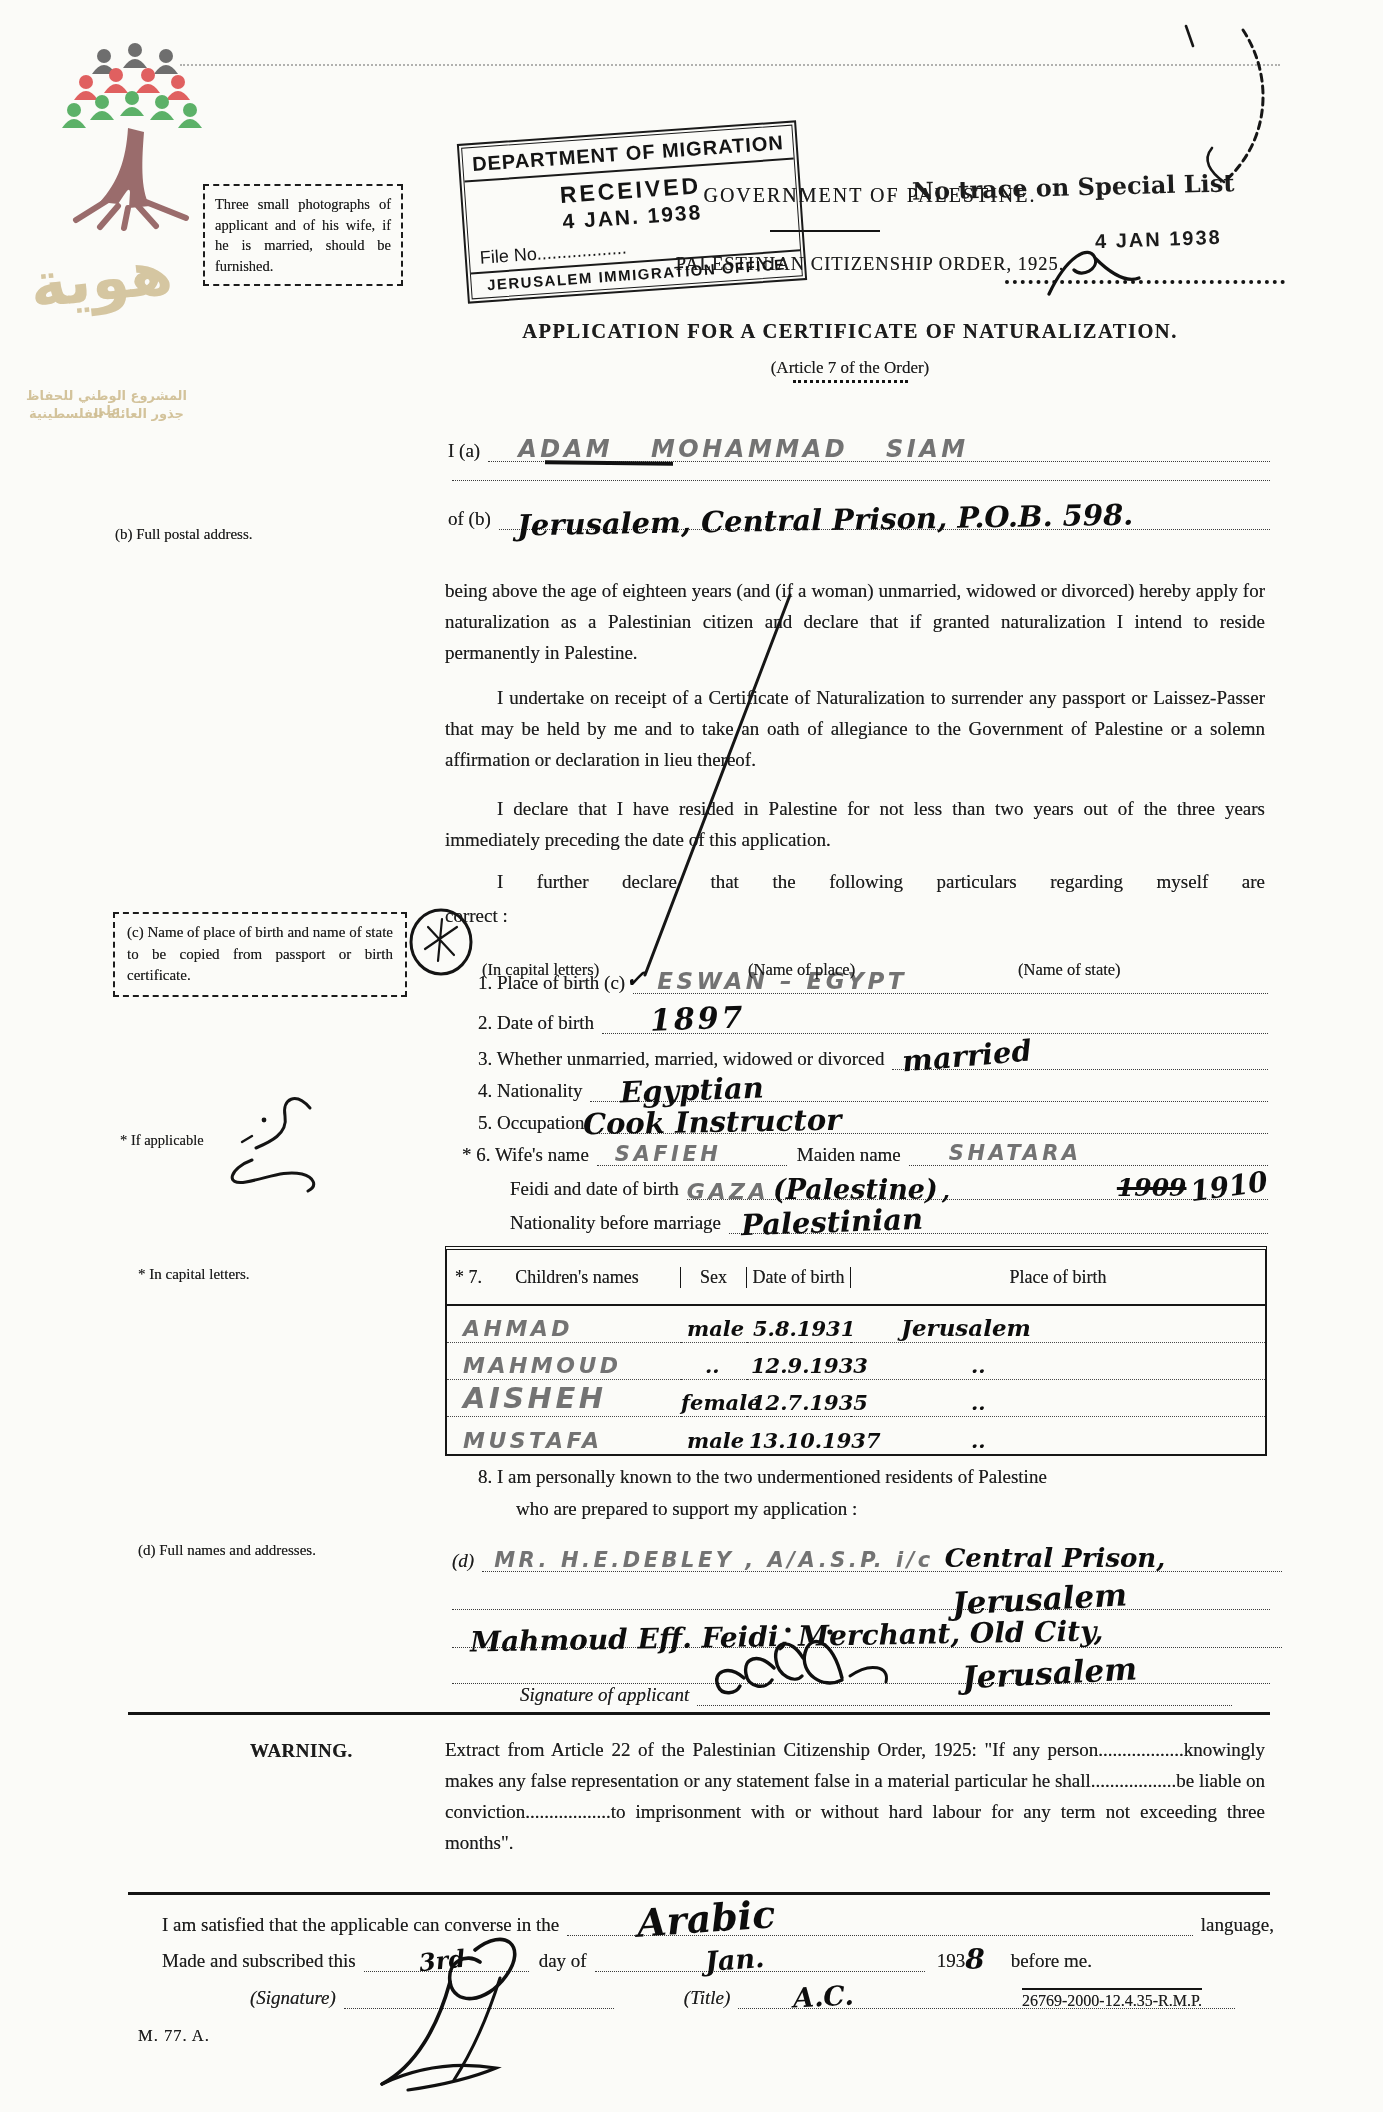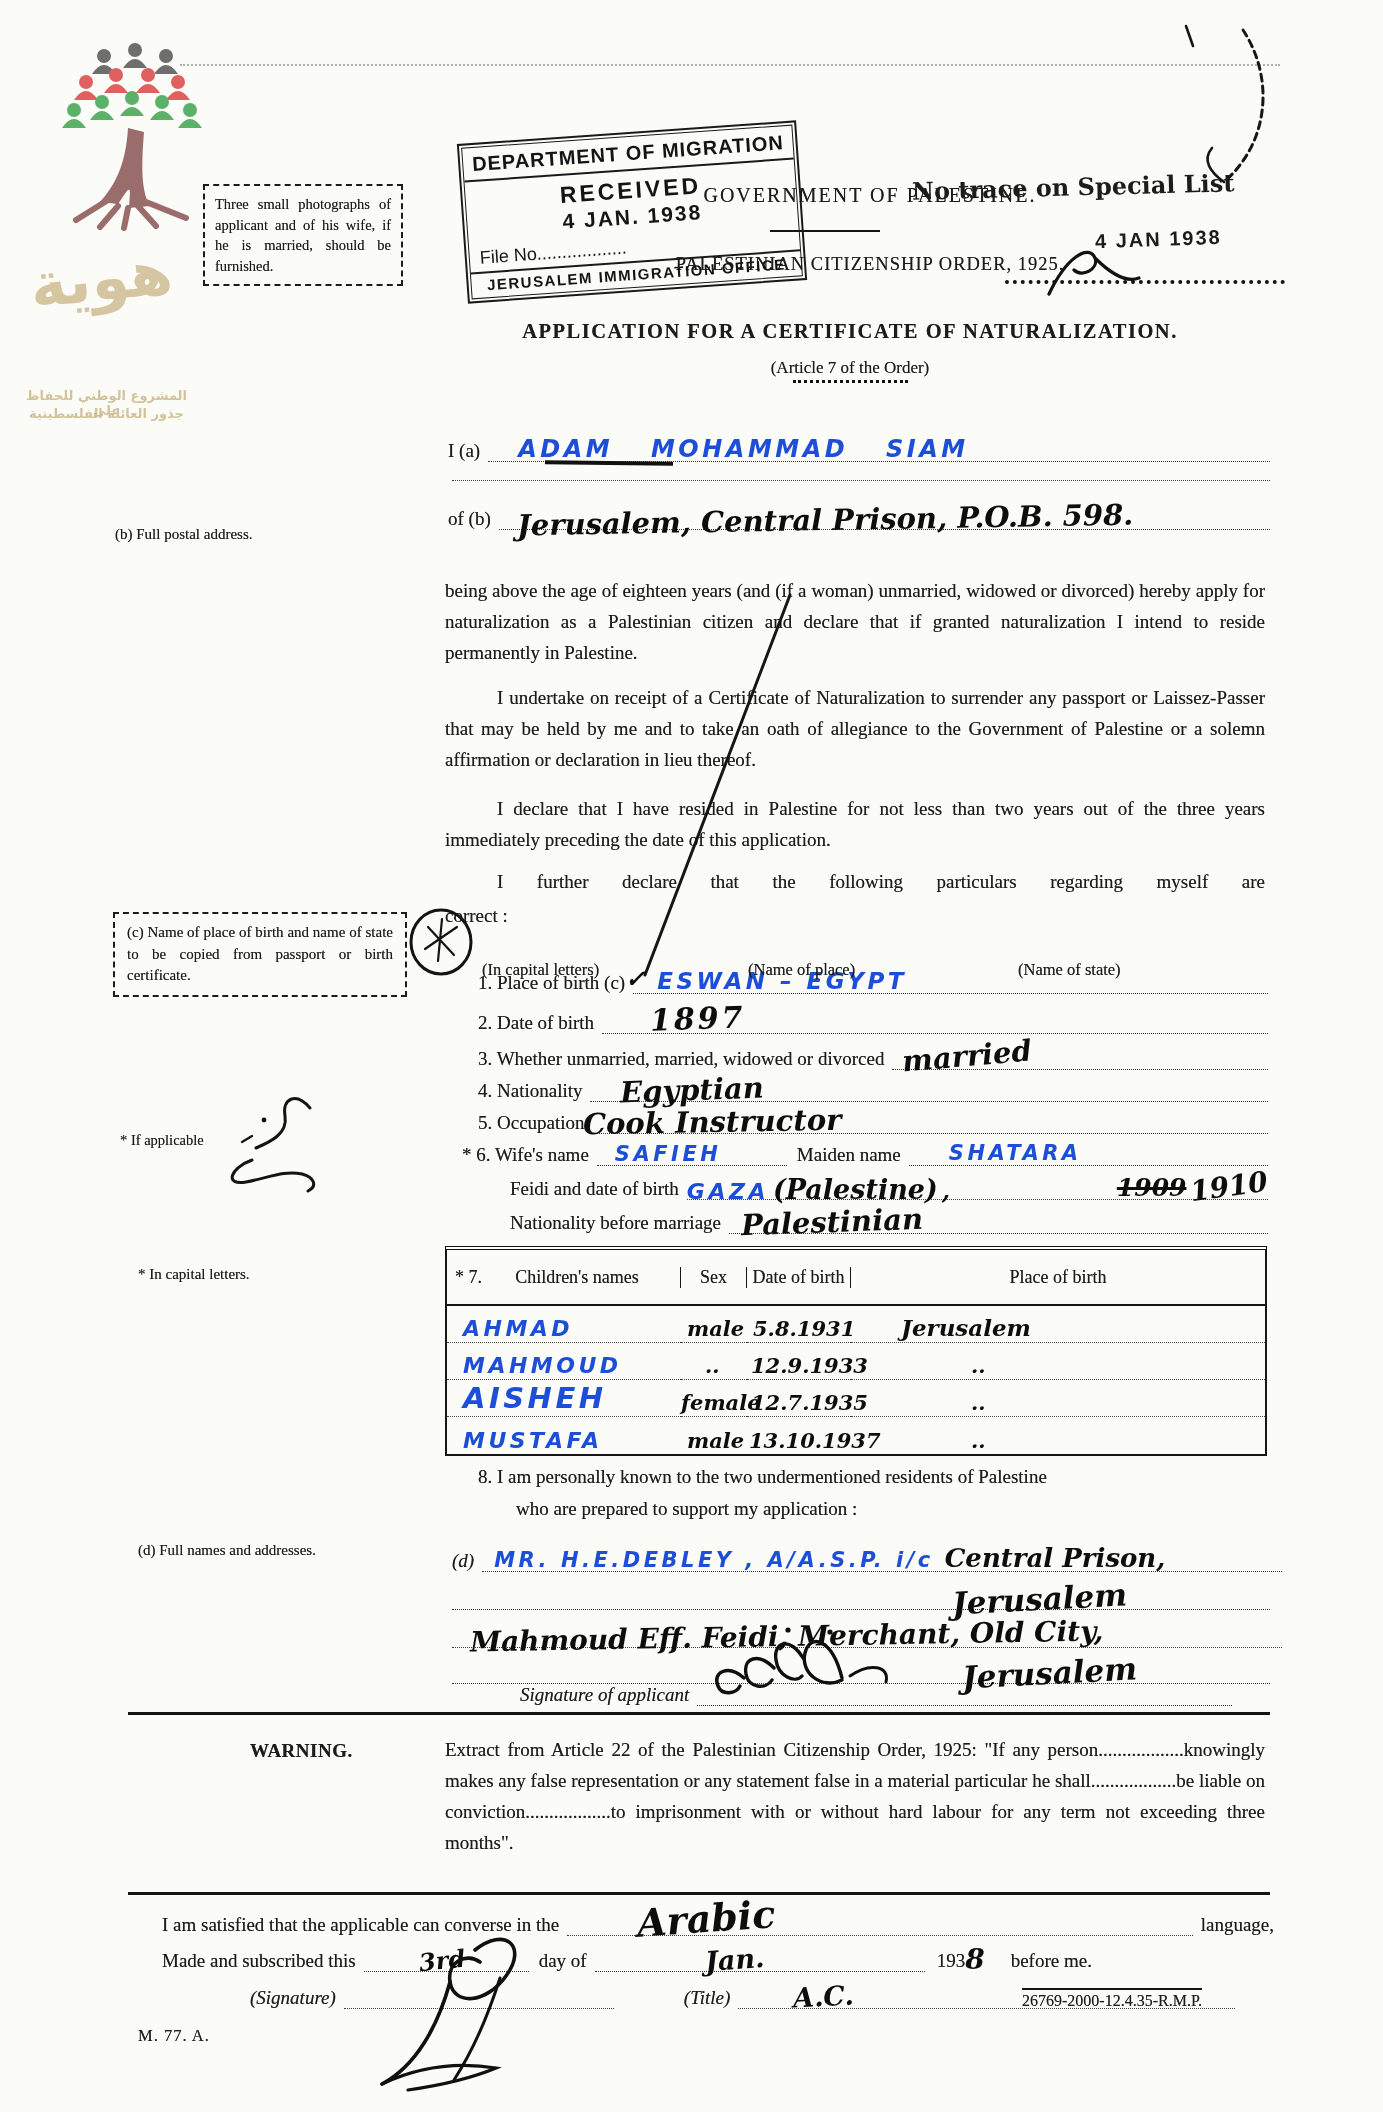--- a/index.html
+++ b/index.html
@@ -2,21 +2,21 @@
 <html><head>
 <meta charset="utf-8">
 <style>
   html,body{margin:0;padding:0;background:#8a8a8a;}
   .page{position:relative;width:1383px;height:2112px;background:#fbfbf8;overflow:hidden;
         font-family:"Liberation Serif",serif;color:#1c1c1c;}
   .abs{position:absolute;}
   .printed{text-shadow:0 0 .5px rgba(25,25,25,.6);}
   .hand{font-family:"DejaVu Serif",serif;font-style:italic;font-weight:700;color:#0d0d0d;}
   .handcaps{font-family:"DejaVu Sans",sans-serif;font-weight:700;font-style:italic;
-            letter-spacing:3.5px;color:#1d4ed8;}
+            letter-spacing:3.5px;color:#737373;}
   .row{position:absolute;display:flex;align-items:flex-end;height:34px;}
   .plabel{white-space:nowrap;padding-right:8px;font-size:19px;}
   .dotfield{flex:1;border-bottom:1.6px dotted #3b3b3b;height:100%;position:relative;}
   .dotseg{border-bottom:1.6px dotted #3b3b3b;height:100%;position:relative;}
   .hw{position:absolute;bottom:-6px;white-space:nowrap;}
   .para{position:absolute;left:445px;width:820px;font-size:19px;line-height:31px;
         text-align:justify;}
   .indent{text-indent:52px;}
   .marginnote{position:absolute;font-size:15px;line-height:21.5px;text-align:justify;}
   .cap{font-size:16.5px;}

